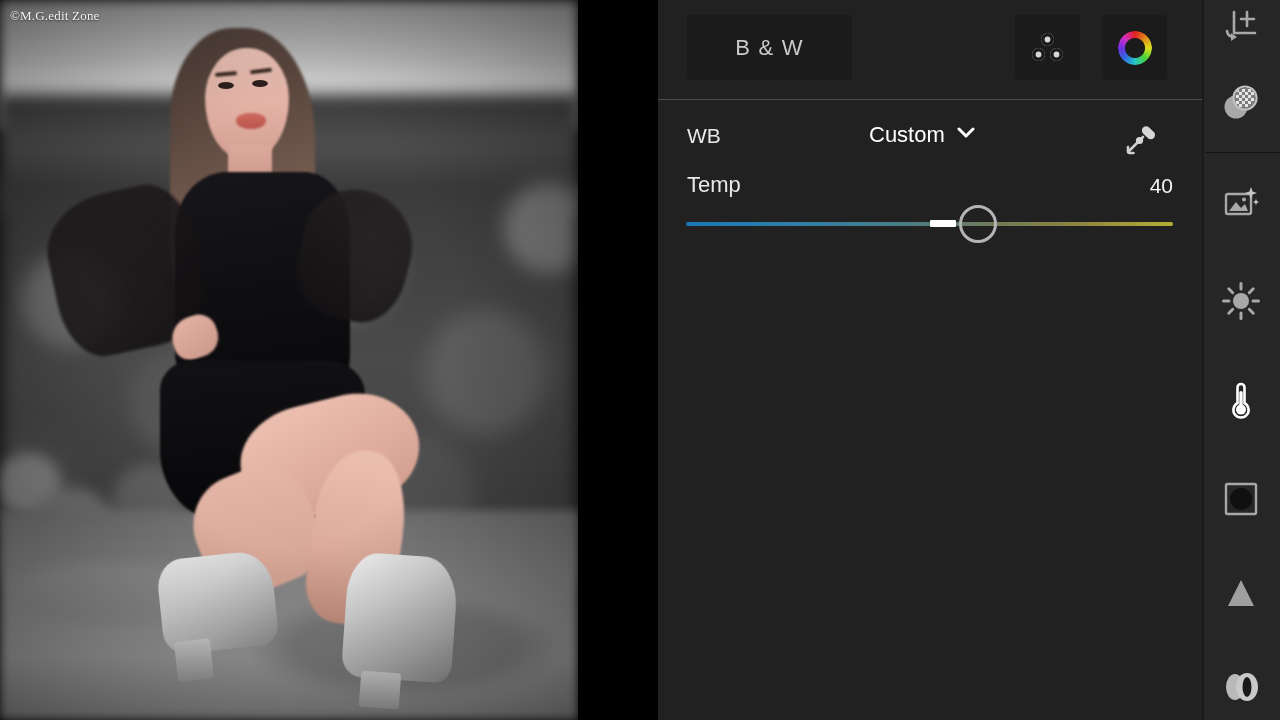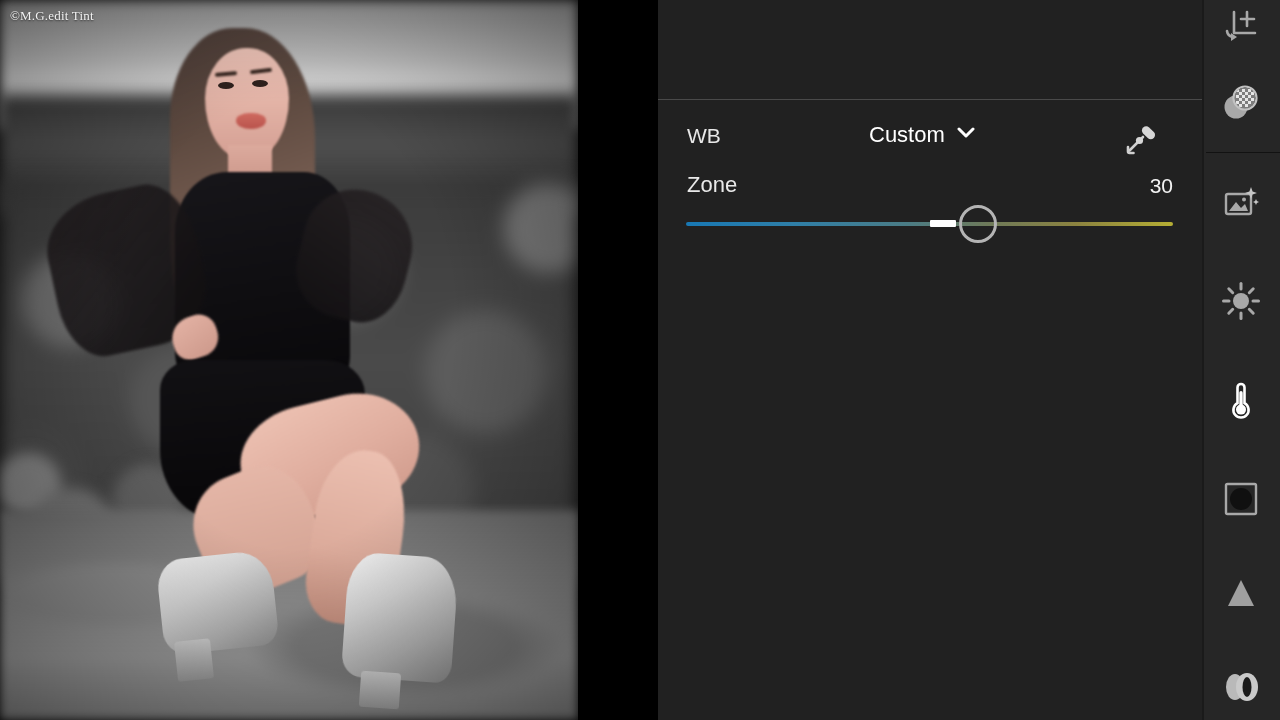--- a/index.html
+++ b/index.html
@@ -260,33 +260,48 @@
         <div class="thigh"></div>
         <div class="calf2"></div>
         <div class="shin"></div>
         <div class="boot l"></div>
         <div class="heel l"></div>
         <div class="boot r"></div>
         <div class="heel r"></div>
       </div>
       <div class="vignette"></div>
     </div>
-    <div class="watermark">©M.G.edit Tint</div>
+    <div class="watermark">©M.G.edit Zone</div>
   </div>
 
   <div class="gutter">
     <div class="dots">
       <i></i>
       <i></i>
       <i></i>
     </div>
   </div>
 
   <div class="panel">
 
+    <div class="panel-head">
+      <div class="bw-btn">B &amp; W</div>
+
+      <div class="icon-btn mix">
+        <span class="tri-dots">
+          <span></span>
+          <span></span>
+          <span></span>
+        </span>
+      </div>
+
+      <div class="icon-btn hsl">
+        <span class="wheel"></span>
+      </div>
+    </div>
     <div class="head-divider"></div>
 
     <div class="body">
 
       <div class="wb-row">
         <div class="wb-label">WB</div>
         <div class="wb-value">
           <span>Custom</span>
           <span class="chev">
             <svg width="18" height="14" viewBox="0 0 18 14">
@@ -300,22 +315,22 @@
               <path d="M8.5 33.5 L22 20"></path>
               <path d="M7 30 L7 34.5 A1.5 1.5 0 0 0 8.5 36 L12.5 36"></path>
             </g>
             <rect x="20" y="11.5" width="15" height="8.5" rx="4.2" transform="rotate(45 27.5 15.7)" fill="#d6d6d6"></rect>
             <circle cx="18.5" cy="23.5" r="3.6" fill="#d6d6d6"></circle>
           </svg>
         </div>
       </div>
 
       <div class="slider">
-        <span class="s-name">Zone</span>
-        <span class="s-val">30</span>
+        <span class="s-name">Temp</span>
+        <span class="s-val">40</span>
         <span class="track" style="background: linear-gradient(90deg, rgb(24, 120, 180) 0%, rgb(47, 127, 168) 22%, rgb(74, 124, 134) 45%, rgb(110, 122, 90) 62%, rgb(140, 131, 64) 80%, rgb(181, 174, 52) 100%);"></span>
         <span class="fill" style="left: 271.5px; width: 26.785px; display: block;"></span>
         <span class="knob" style="left: 301.2px;"></span>
       </div>
 
 
 
 
     </div>
   </div>

